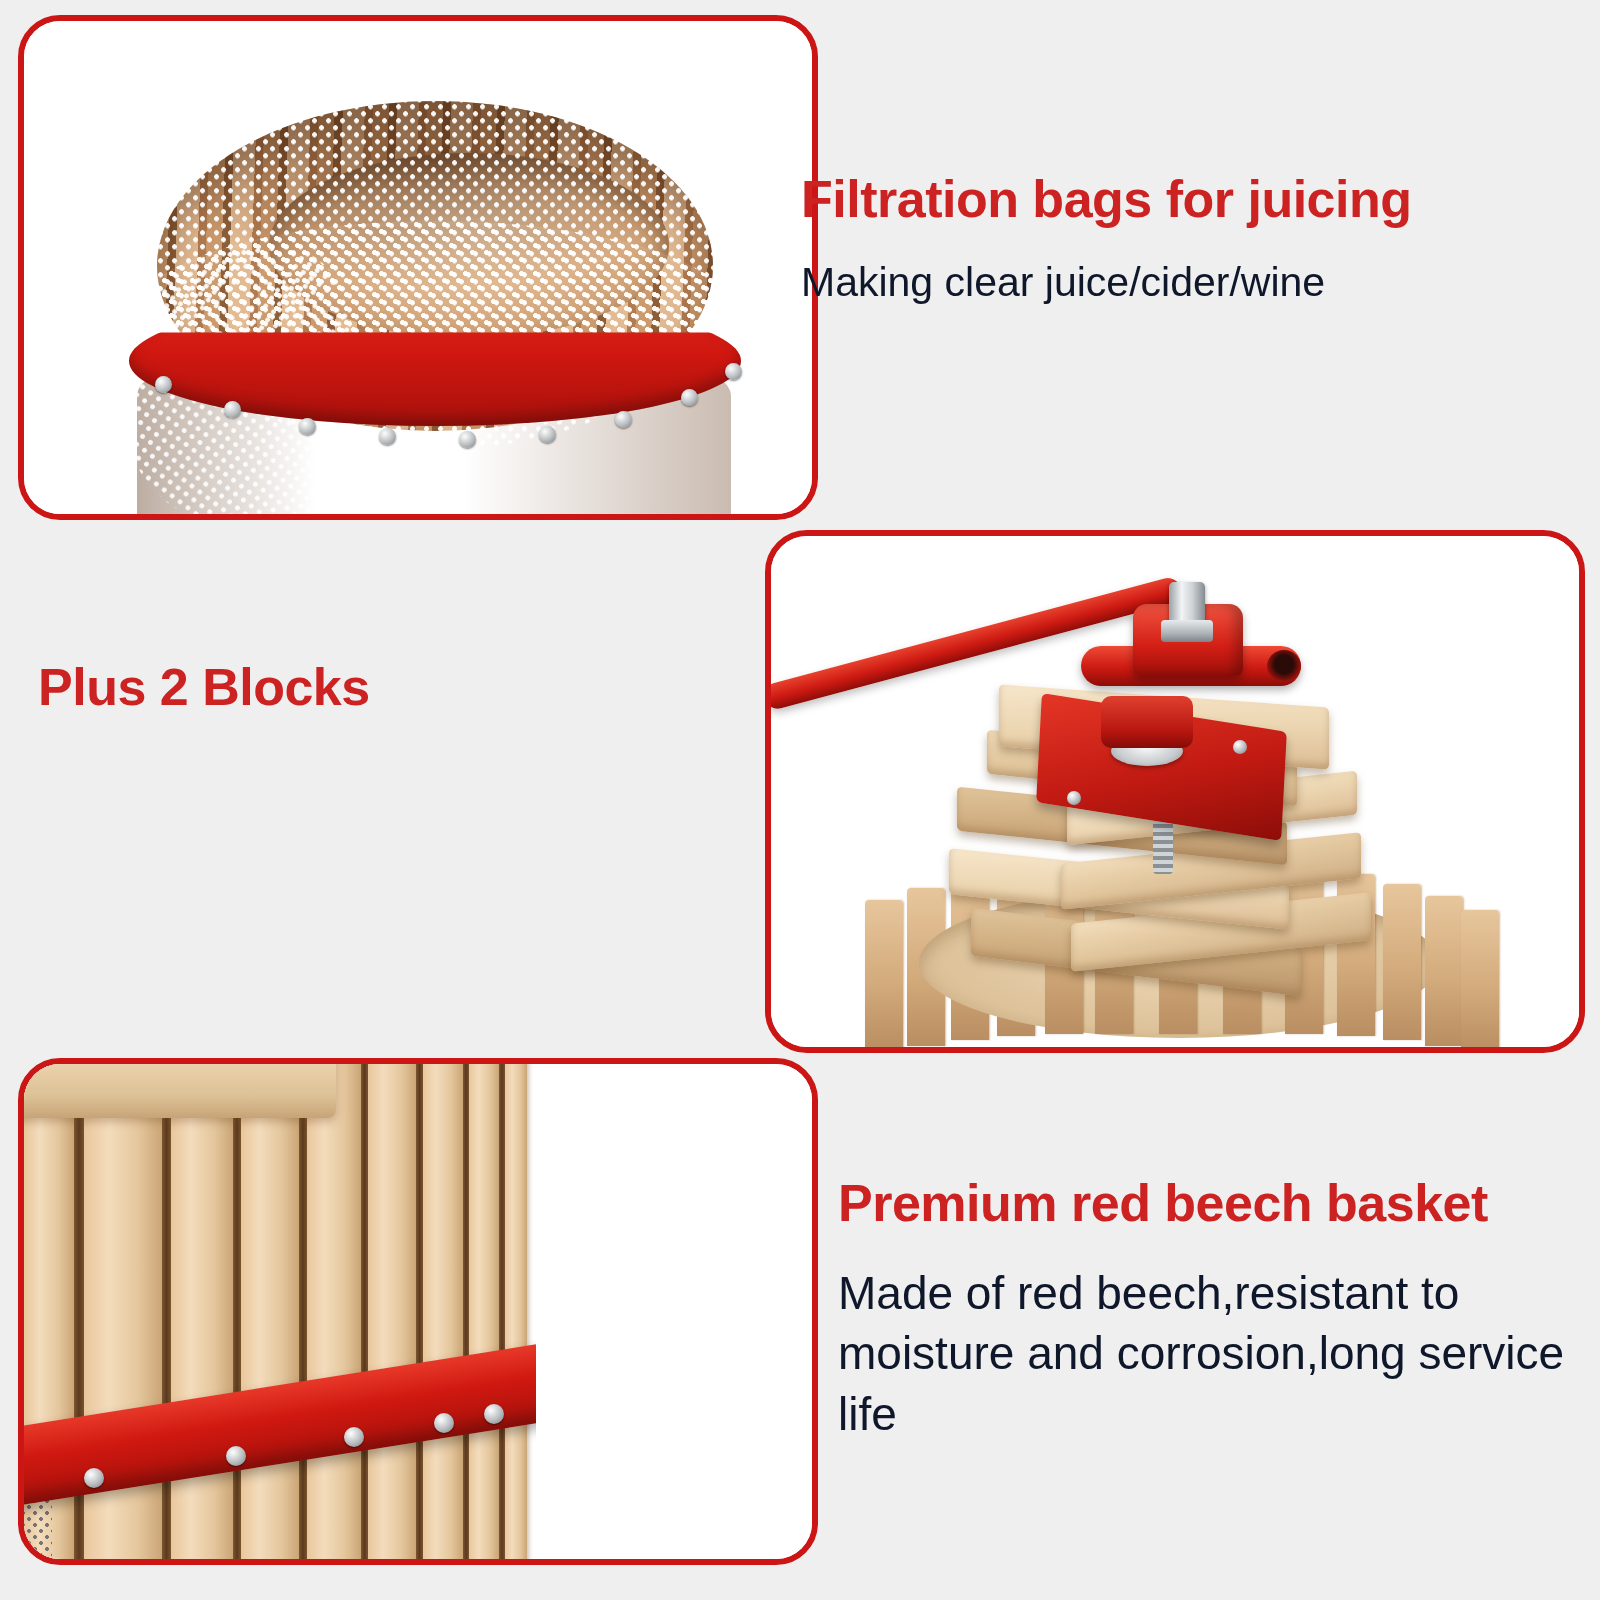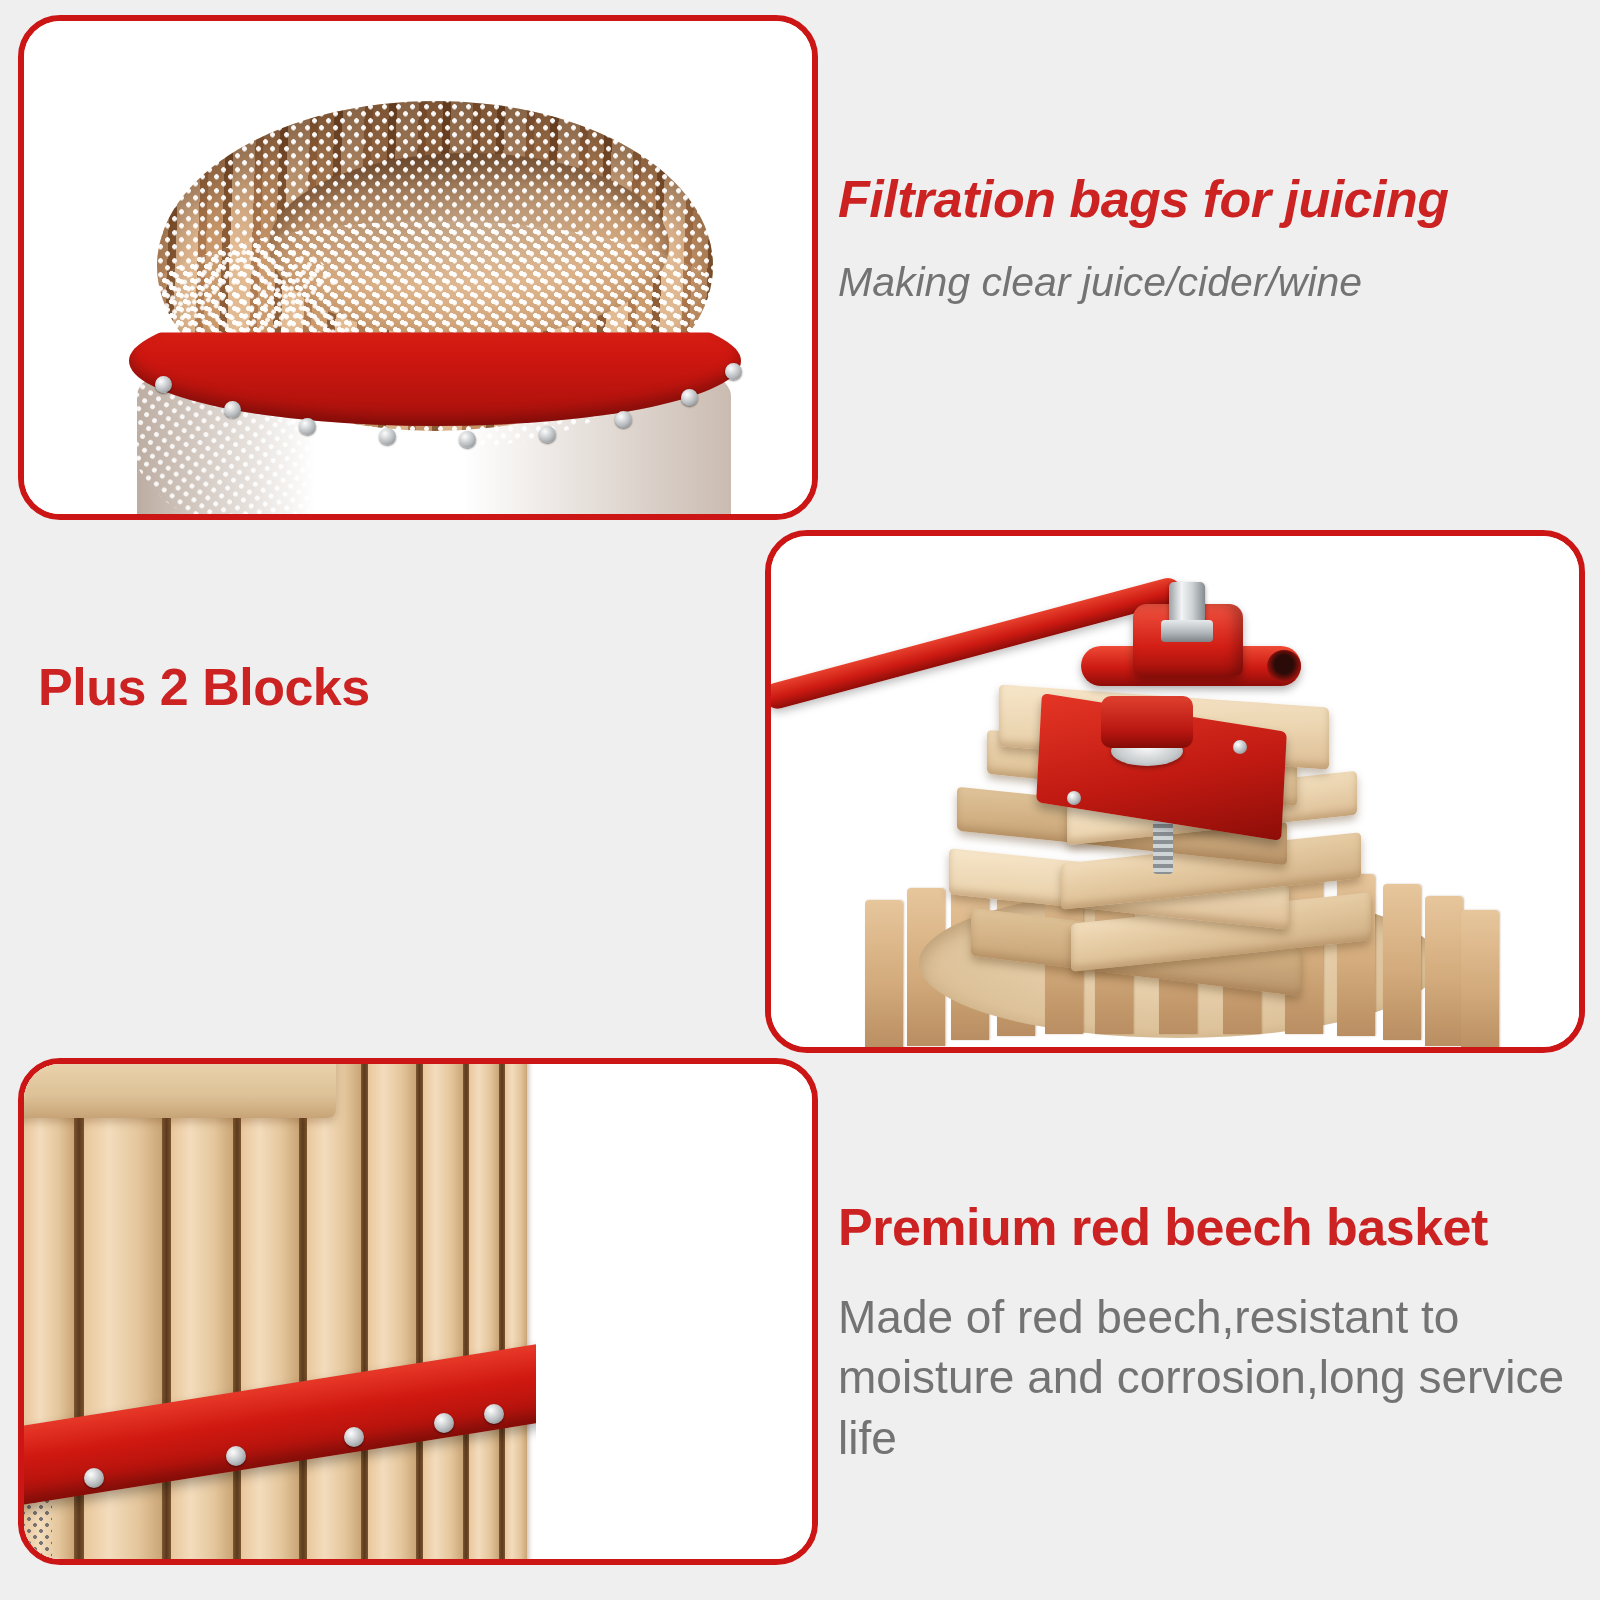--- a/index.html
+++ b/index.html
@@ -27,21 +27,21 @@
   .textblock{position:absolute;}
   .headline{
     color:#cc2222;
     font-weight:bold;
     letter-spacing:-0.5px;
     line-height:1.05;
     margin:0;
     white-space:nowrap;
   }
   .subtext{
-    color:#737373;
+    color:#0f172a;
     line-height:1.32;
     margin:0;
     font-weight:400;
   }
 
   
   #panel-filtration{left:18px;top:15px;width:800px;height:505px;}
 
   
   .p1-basket{
@@ -264,29 +264,29 @@
   }
   .p3-mesh-peek{
     position:absolute;left:-8px;top:430px;width:44px;height:90px;
     background-image:
       radial-gradient(circle at 3px 3px, rgba(90,90,95,.8) 1.6px, rgba(0,0,0,0) 2.2px),
       radial-gradient(circle at 9px 9px, rgba(90,90,95,.8) 1.6px, rgba(0,0,0,0) 2.2px);
     background-size:12px 12px,12px 12px;
   }
 
   
-  #text-filtration{left:838px;top:172px;width:720px;font-style:italic;}
+  #text-filtration{left:801px;top:172px;width:720px;}
   #text-filtration .headline{font-size:52px;}
   #text-filtration .subtext{font-size:41px;margin-top:28px;}
 
   #text-blocks{left:38px;top:660px;width:700px;}
   #text-blocks .headline{font-size:52px;}
   #text-blocks .subtext{font-size:41px;margin-top:34px;}
 
-  #text-basket{left:838px;top:1200px;width:730px;}
+  #text-basket{left:838px;top:1176px;width:730px;}
   #text-basket .headline{font-size:52px;}
   #text-basket .subtext{font-size:46px;margin-top:32px;}
 </style>
 </head>
 <body>
 
 <div class="stage">
 
   <div class="panel" id="panel-filtration">
     <div class="photo">

